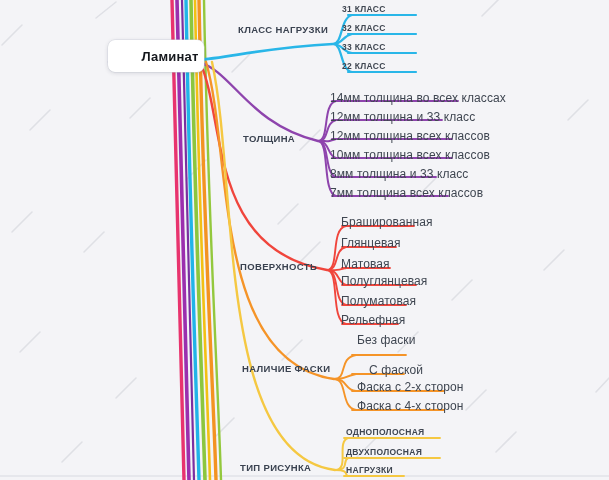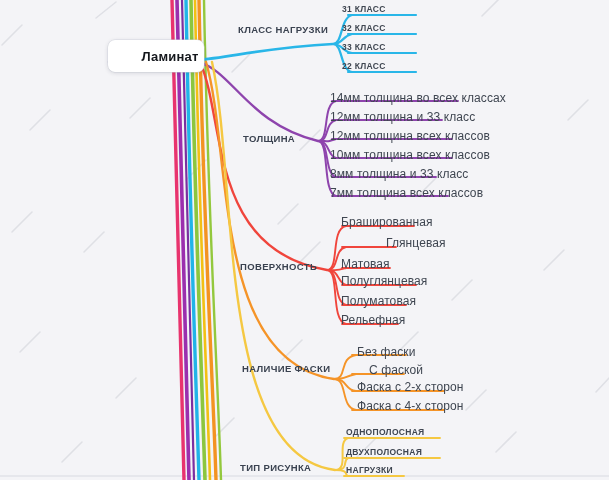--- a/index.html
+++ b/index.html
@@ -205,27 +205,27 @@
       <div class="label leaf-label bold-cap" style="left: 342px; top: 62px;">22 КЛАСС</div>
       <div class="label branch-label" style="left: 243px; top: 134px;">ТОЛЩИНА</div>
       <div class="label leaf-label" style="left: 330px; top: 92px;">14мм толщина во всех классах</div>
       <div class="label leaf-label" style="left: 330px; top: 111px;">12мм толщина и 33 класс</div>
       <div class="label leaf-label" style="left: 330px; top: 130px;">12мм толщина всех классов</div>
       <div class="label leaf-label" style="left: 330px; top: 149px;">10мм толщина всех классов</div>
       <div class="label leaf-label" style="left: 330px; top: 168px;">8мм толщина и 33 класс</div>
       <div class="label leaf-label" style="left: 330px; top: 187px;">7мм толщина всех классов</div>
       <div class="label branch-label" style="left: 240px; top: 262px;">ПОВЕРХНОСТЬ</div>
       <div class="label leaf-label" style="left: 341px; top: 216px;">Брашированная</div>
-      <div class="label leaf-label" style="left: 341px; top: 237px; margin-left: 45px;">Глянцевая</div>
+      <div class="label leaf-label" style="left: 341px; top: 237px;">Глянцевая</div>
       <div class="label leaf-label" style="left: 341px; top: 258px;">Матовая</div>
       <div class="label leaf-label" style="left: 341px; top: 275px;">Полуглянцевая</div>
       <div class="label leaf-label" style="left: 341px; top: 295px;">Полуматовая</div>
       <div class="label leaf-label" style="left: 341px; top: 314px;">Рельефная</div>
       <div class="label branch-label" style="left: 242px; top: 364px;">НАЛИЧИЕ ФАСКИ</div>
-      <div class="label leaf-label" style="left: 357px; top: 346px;">Без фаски</div>
+      <div class="label leaf-label" style="left: 357px; top: 334px;">Без фаски</div>
       <div class="label leaf-label" style="left: 357px; top: 364px; padding-left: 12px;">С фаской</div>
       <div class="label leaf-label" style="left: 357px; top: 381px;">Фаска с 2-х сторон</div>
       <div class="label leaf-label" style="left: 357px; top: 400px;">Фаска с 4-х сторон</div>
       <div class="label branch-label" style="left: 240px; top: 463px;">ТИП РИСУНКА</div>
       <div class="label leaf-label bold-cap" style="left: 346px; top: 428px;">ОДНОПОЛОСНАЯ</div>
       <div class="label leaf-label bold-cap" style="left: 346px; top: 448px; text-align: right;">ДВУХПОЛОСНАЯ</div>
       <div class="label leaf-label bold-cap" style="left: 346px; top: 466px;">НАГРУЗКИ</div>
     </div>
 
 </div>

